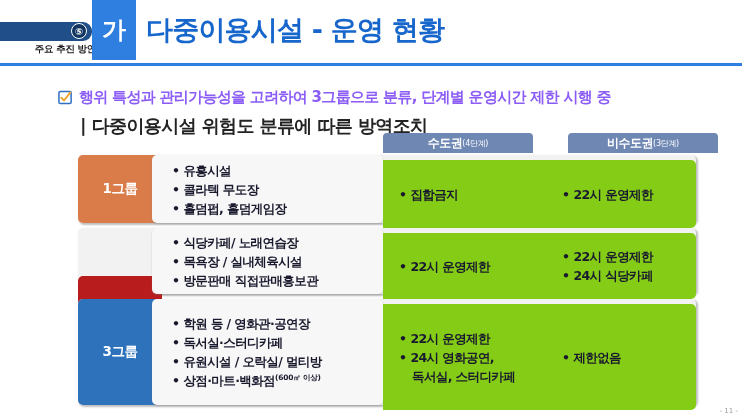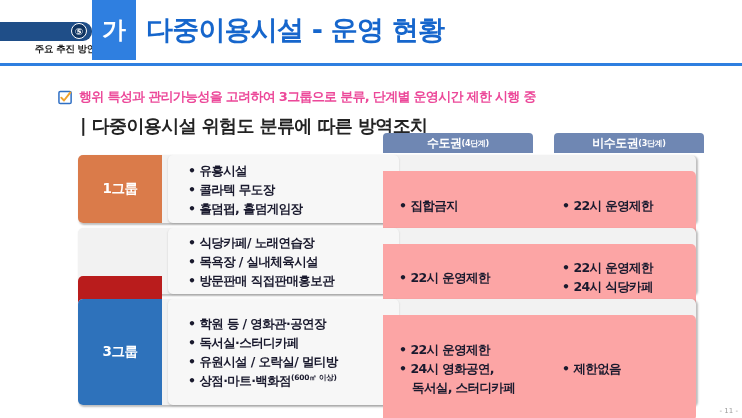--- a/index.html
+++ b/index.html
@@ -99,23 +99,23 @@
     display: flex;
     align-items: center;
     gap: 6px;
   }
   .check-icon {
     width: 15px; height: 15px;
     flex: 0 0 auto;
     display: block;
   }
   .lead-text {
-    font-size: 13px;
-    font-weight: bold;
-    color: #ec4899;
+    font-size: 15px;
+    font-weight: bold;
+    color: #8b5cf6;
     letter-spacing: -0.7px;
     white-space: nowrap;
   }
   .subcaption {
     position: absolute;
     left: 80px; top: 114px;
     font-size: 18px;
     font-weight: bold;
     color: #232323;
     letter-spacing: -0.6px;
@@ -132,26 +132,26 @@
     color: #ffffff;
     font-size: 12px;
     font-weight: bold;
     letter-spacing: -0.5px;
     display: flex;
     align-items: center;
     justify-content: center;
   }
   .col-head sup {
     font-size: 8px;
-    font-weight: bold;
+    font-weight: normal;
     vertical-align: super;
     letter-spacing: -0.3px;
   }
   #col-head-metro { left: 383px; width: 150px; }
-  #col-head-nonmetro { left: 554px; width: 150px; }
+  #col-head-nonmetro { left: 568px; width: 150px; }
 
   
   .row {
     position: absolute;
     left: 78px;
     width: 618px;
     background: #f2f2f2;
     border-radius: 5px;
     box-shadow: 1.5px 1.5px 2px rgba(110,110,110,0.45);
   }
@@ -179,27 +179,26 @@
     width: 231px;
     height: 100%;
     background: #f7f7f7;
     border-radius: 5px;
     box-shadow: 0 1px 2px rgba(120,120,120,0.35);
     box-sizing: border-box;
     display: flex;
     flex-direction: column;
     justify-content: center;
     padding-left: 20px;
-    margin-left: 16px;
   }
   .measure {
     position: absolute;
-    top: 16px;
+    top: 5px;
     height: 100%;
-    background: #fca5a5;
+    background: #84cc16;
     box-sizing: border-box;
     display: flex;
     flex-direction: column;
     justify-content: center;
     padding-left: 16px;
   }
   .measure.metro { left: 305px; width: 163px; }
   .measure.nonmetro { left: 468px; width: 150px; border-radius: 0 5px 5px 0; }
 
   .bullet-line {

